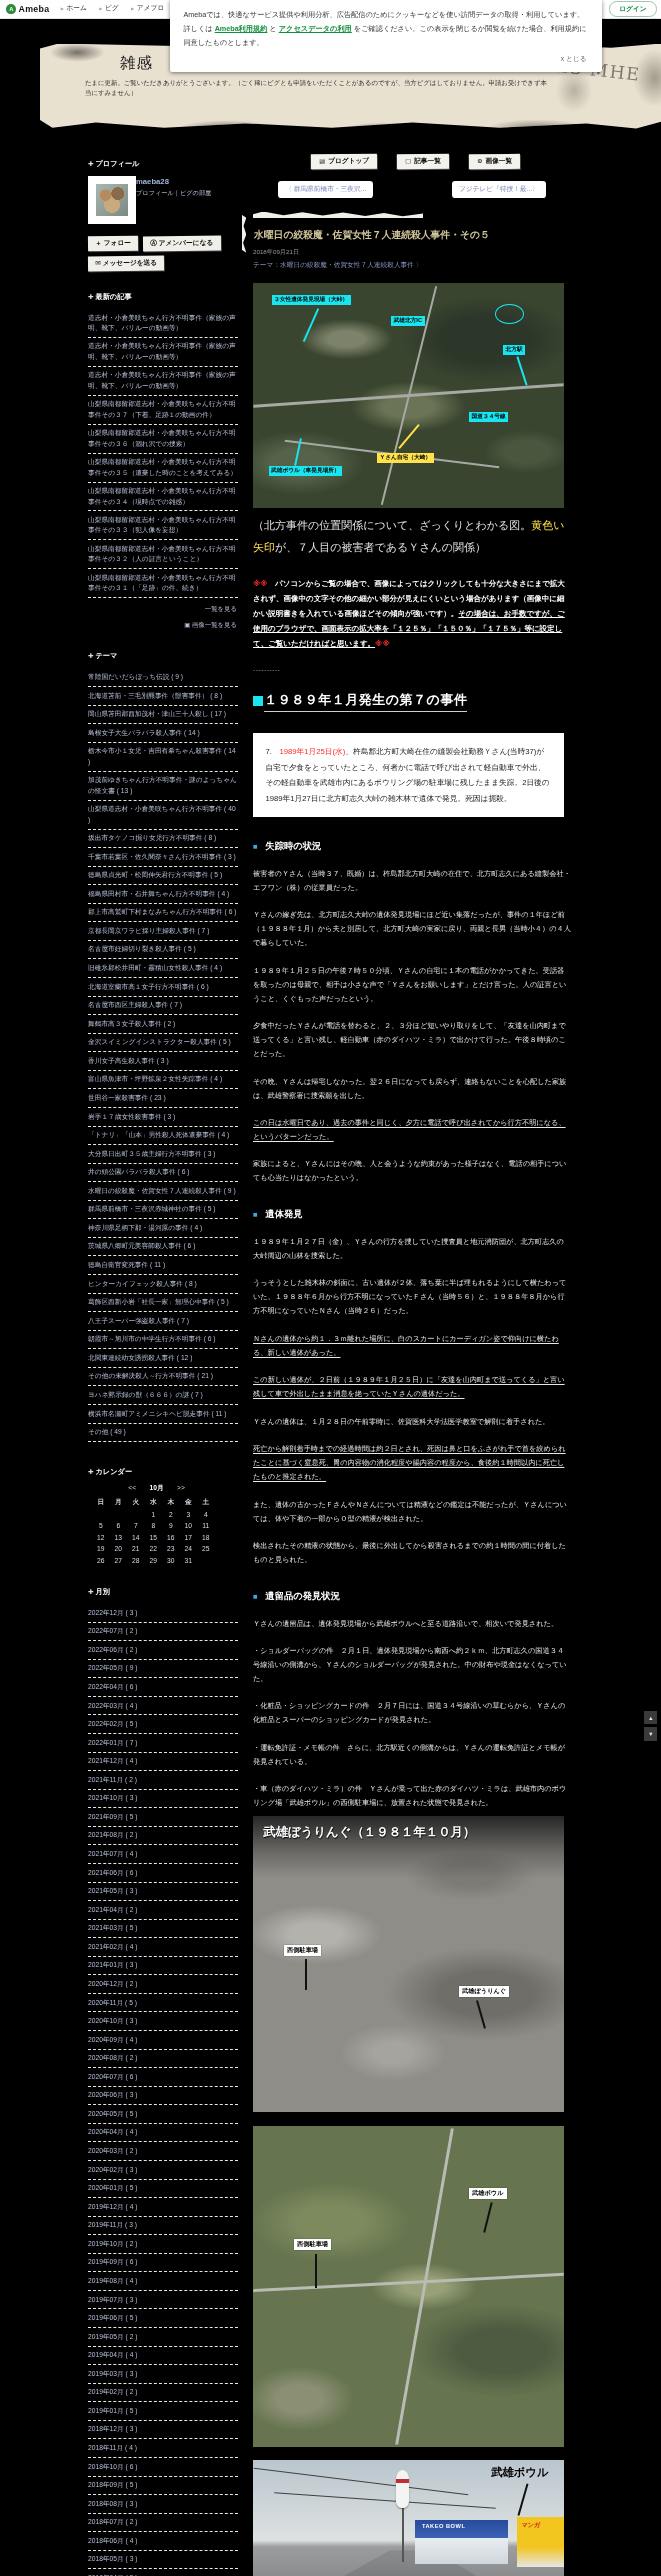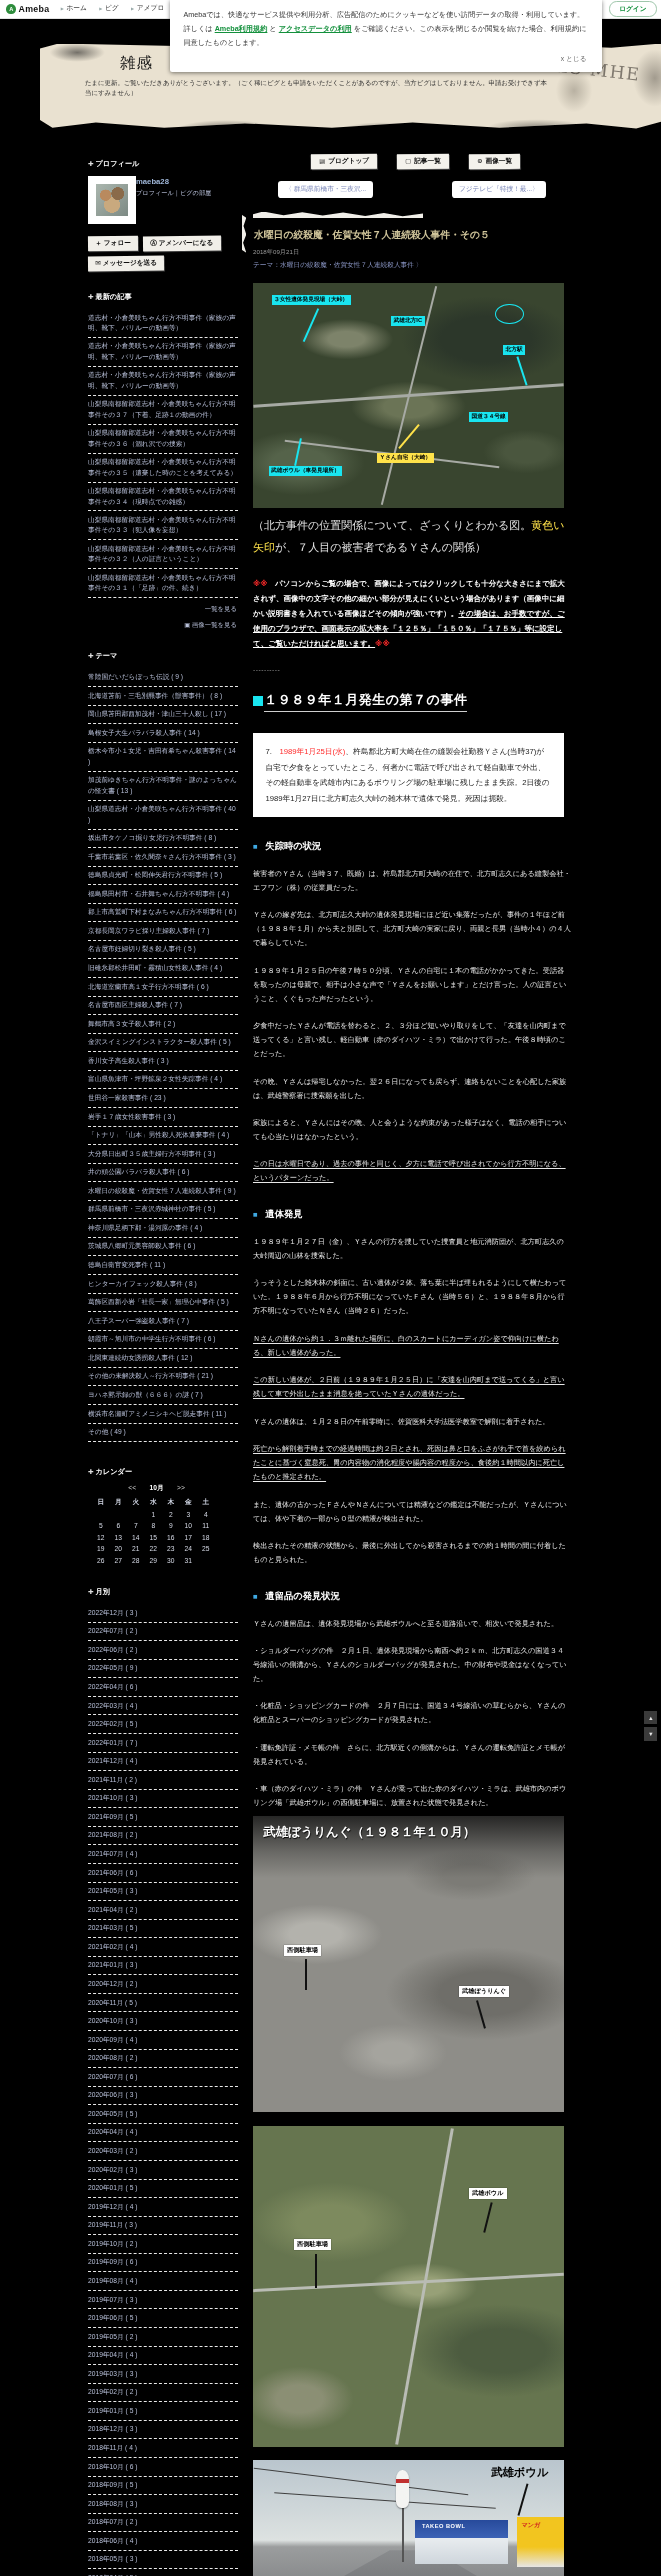--- a/index.html
+++ b/index.html
@@ -439,22 +439,22 @@
     <span>7.　</span><span class="red">1989年1月25日(水)</span><span>、杵島郡北方町大崎在住の縫製会社勤務Ｙさん(当時37)が自宅で夕食をとっていたところ、何者かに電話で呼び出されて軽自動車で外出、その軽自動車を武雄市内にあるボウリング場の駐車場に残したまま失踪。2日後の1989年1月27日に北方町志久大峠の雑木林で遺体で発見。死因は扼殺。</span>
   </div>
 
   <div class="h-sec">失踪時の状況</div>
   <div class="para-list">
       <div class="p">被害者のＹさん（当時３７、既婚）は、杵島郡北方町大崎の在住で、北方町志久にある縫製会社・エフワン（株）の従業員だった。</div>
       <div class="p">Ｙさんの嫁ぎ先は、北方町志久大峠の遺体発見現場にほど近い集落だったが、事件の１年ほど前（１９８８年１月）から夫と別居して、北方町大崎の実家に戻り、両親と長男（当時小４）の４人で暮らしていた。</div>
       <div class="p">１９８９年１月２５日の午後７時５０分頃、Ｙさんの自宅に１本の電話がかかってきた。受話器を取ったのは母親で、相手は小さな声で「Ｙさんをお願いします」とだけ言った。人の証言ということ、くぐもった声だったという。</div>
       <div class="p">夕食中だったＹさんが電話を替わると、２、３分ほど短いやり取りをして、「友達を山内町まで送ってくる」と言い残し、軽自動車（赤のダイハツ・ミラ）で出かけて行った。午後８時頃のことだった。</div>
       <div class="p">その晩、Ｙさんは帰宅しなかった。翌２６日になっても戻らず、連絡もないことを心配した家族は、武雄警察署に捜索願を出した。</div>
+      <div class="p ul">この日は水曜日であり、過去の事件と同じく、夕方に電話で呼び出されてから行方不明になる、というパターンだった。</div>
       <div class="p">家族によると、Ｙさんにはその晩、人と会うような約束があった様子はなく、電話の相手についても心当たりはなかったという。</div>
-      <div class="p ul">この日は水曜日であり、過去の事件と同じく、夕方に電話で呼び出されてから行方不明になる、というパターンだった。</div>
     </div>
 
   <div class="h-sec">遺体発見</div>
   <div class="para-list">
       <div class="p">１９８９年１月２７日（金）、Ｙさんの行方を捜していた捜査員と地元消防団が、北方町志久の大峠周辺の山林を捜索した。</div>
       <div class="p">うっそうとした雑木林の斜面に、古い遺体が２体、落ち葉に半ば埋もれるようにして横たわっていた。１９８８年６月から行方不明になっていたＦさん（当時５６）と、１９８８年８月から行方不明になっていたＮさん（当時２６）だった。</div>
       <div class="p ul">Ｎさんの遺体から約１．３ｍ離れた場所に、白のスカートにカーディガン姿で仰向けに横たわる、新しい遺体があった。</div>
       <div class="p ul">この新しい遺体が、２日前（１９８９年１月２５日）に「友達を山内町まで送ってくる」と言い残して車で外出したまま消息を絶っていたＹさんの遺体だった。</div>
       <div class="p">Ｙさんの遺体は、１月２８日の午前零時に、佐賀医科大学法医学教室で解剖に着手された。</div>
       <div class="p ul">死亡から解剖着手時までの経過時間は約２日とされ、死因は鼻と口をふさがれ手で首を絞められたことに基づく窒息死、胃の内容物の消化程度や腸内容の程度から、食後約１時間以内に死亡したものと推定された。</div>

